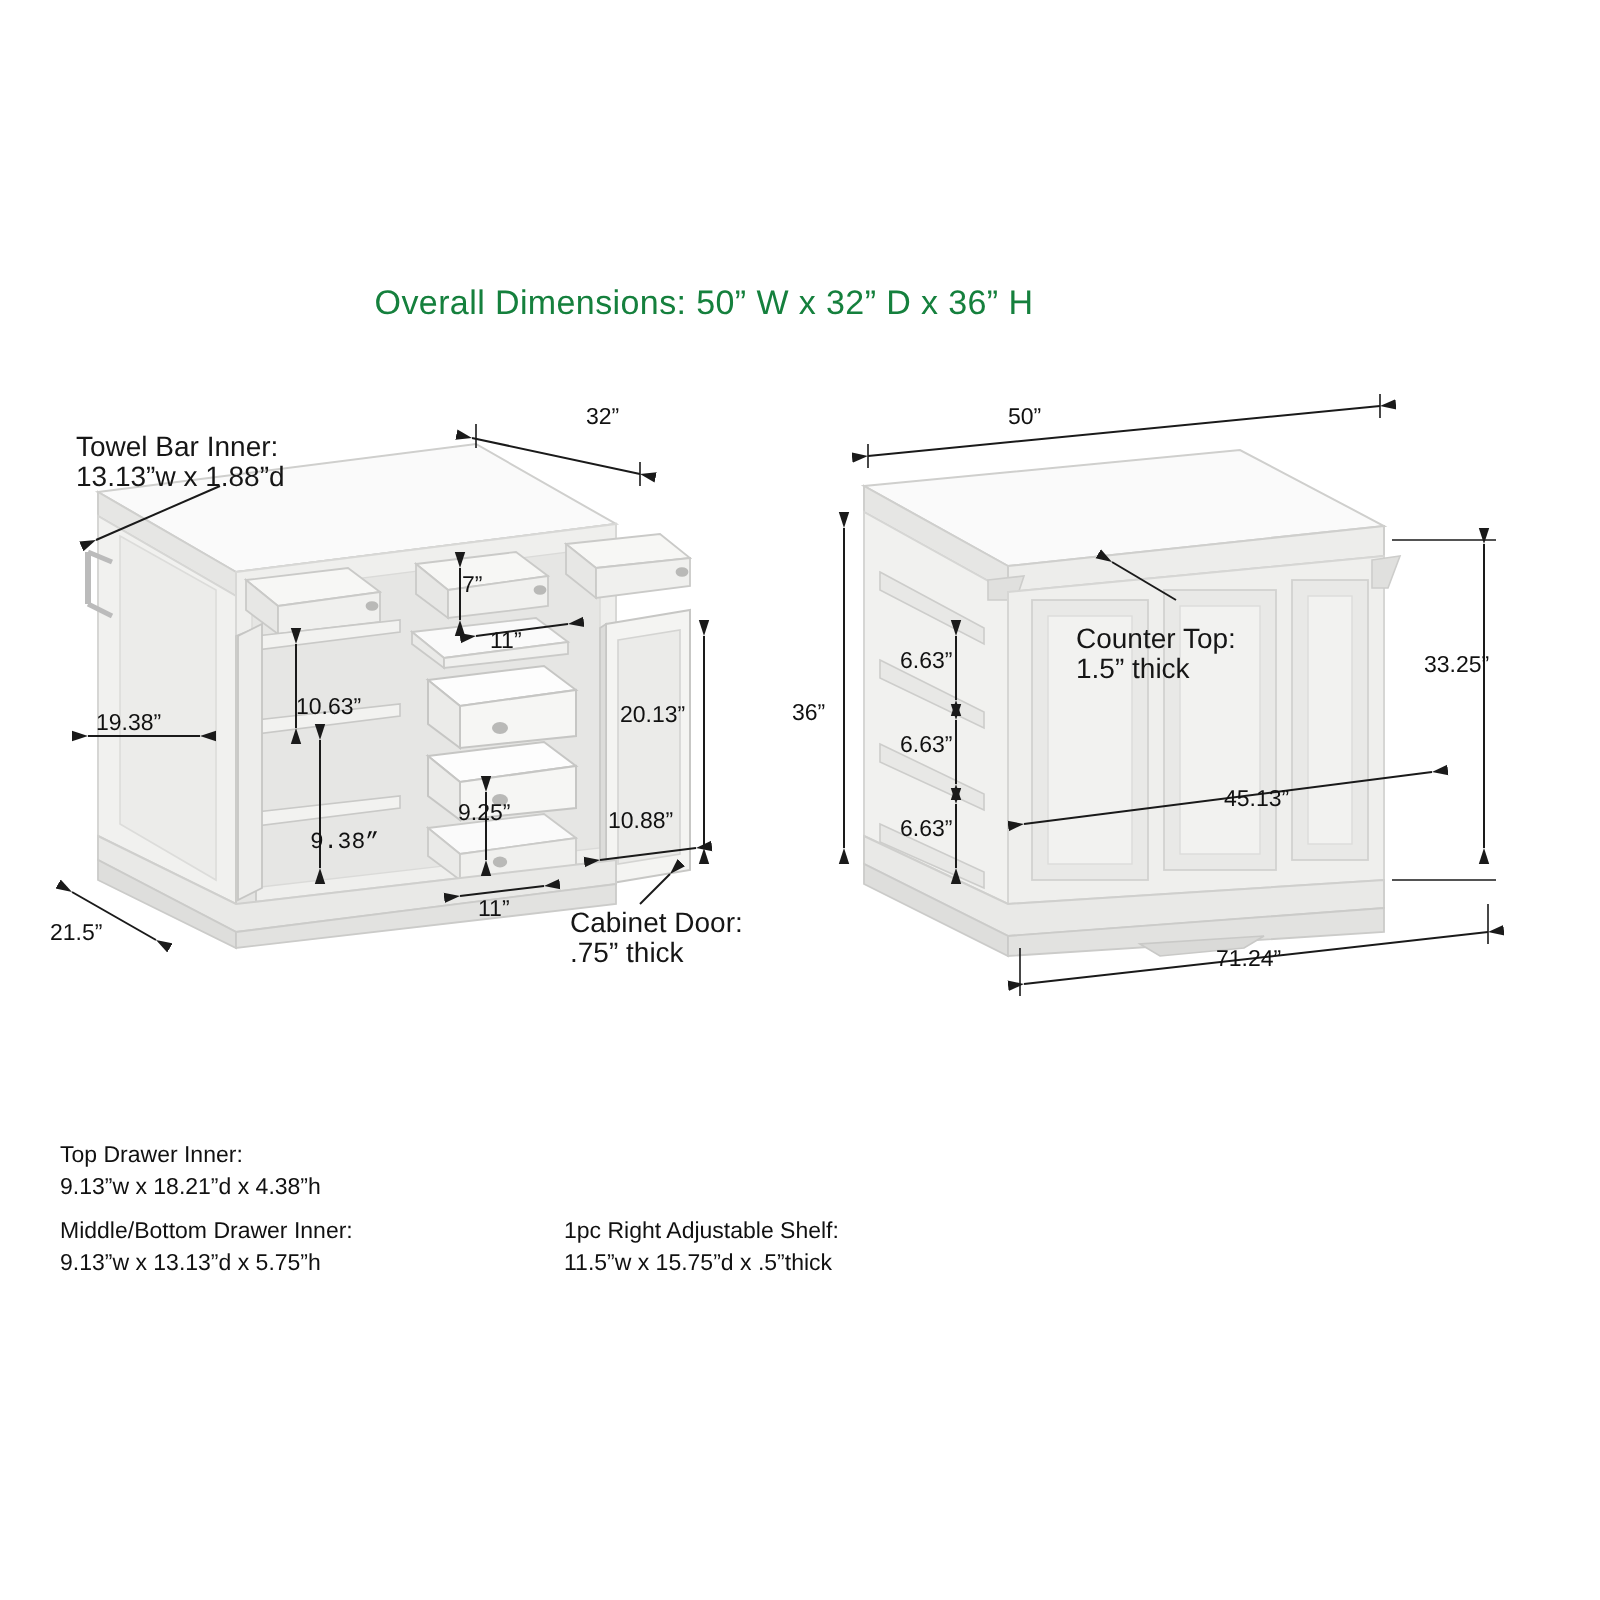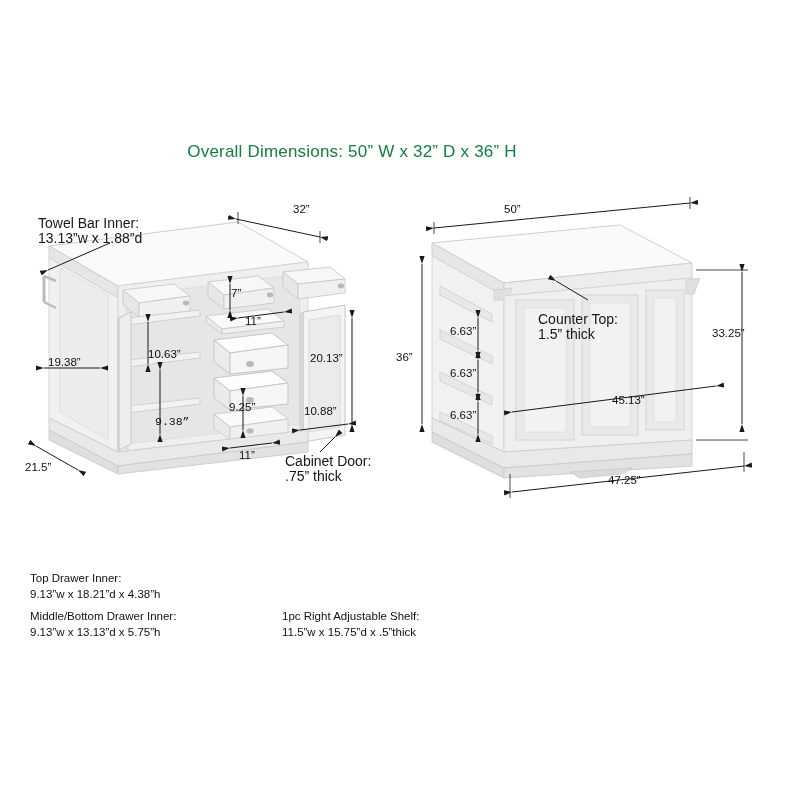--- a/index.html
+++ b/index.html
@@ -257,21 +257,21 @@
 
   <div class="dimlabel" style="left:504px; top:203px;">50”</div>
   <div class="note" style="left:538px; top:312px;">Counter Top:
 1.5” thick</div>
   <div class="dimlabel" style="left:450px; top:325px;">6.63”</div>
   <div class="dimlabel" style="left:450px; top:367px;">6.63”</div>
   <div class="dimlabel" style="left:450px; top:409px;">6.63”</div>
   <div class="dimlabel" style="left:396px; top:351px;">36”</div>
   <div class="dimlabel" style="left:712px; top:327px;">33.25”</div>
   <div class="dimlabel" style="left:588px; top:394px;margin-left:24px;">45.13”</div>
-  <div class="dimlabel" style="left:608px; top:474px;">47.25”</div>
+  <div class="dimlabel" style="left:608px; top:474px;">71.24”</div>
 
   <div class="bottom-text" style="left:30px; top:570px;">Top Drawer Inner:
 9.13”w x 18.21”d x 4.38”h</div>
   <div class="bottom-text" style="left:30px; top:608px;">Middle/Bottom Drawer Inner:
 9.13”w x 13.13”d x 5.75”h</div>
 
   <div class="bottom-text" style="left:282px; top:608px;">1pc Right Adjustable Shelf:
 11.5”w x 15.75”d x .5”thick</div>
 
 

